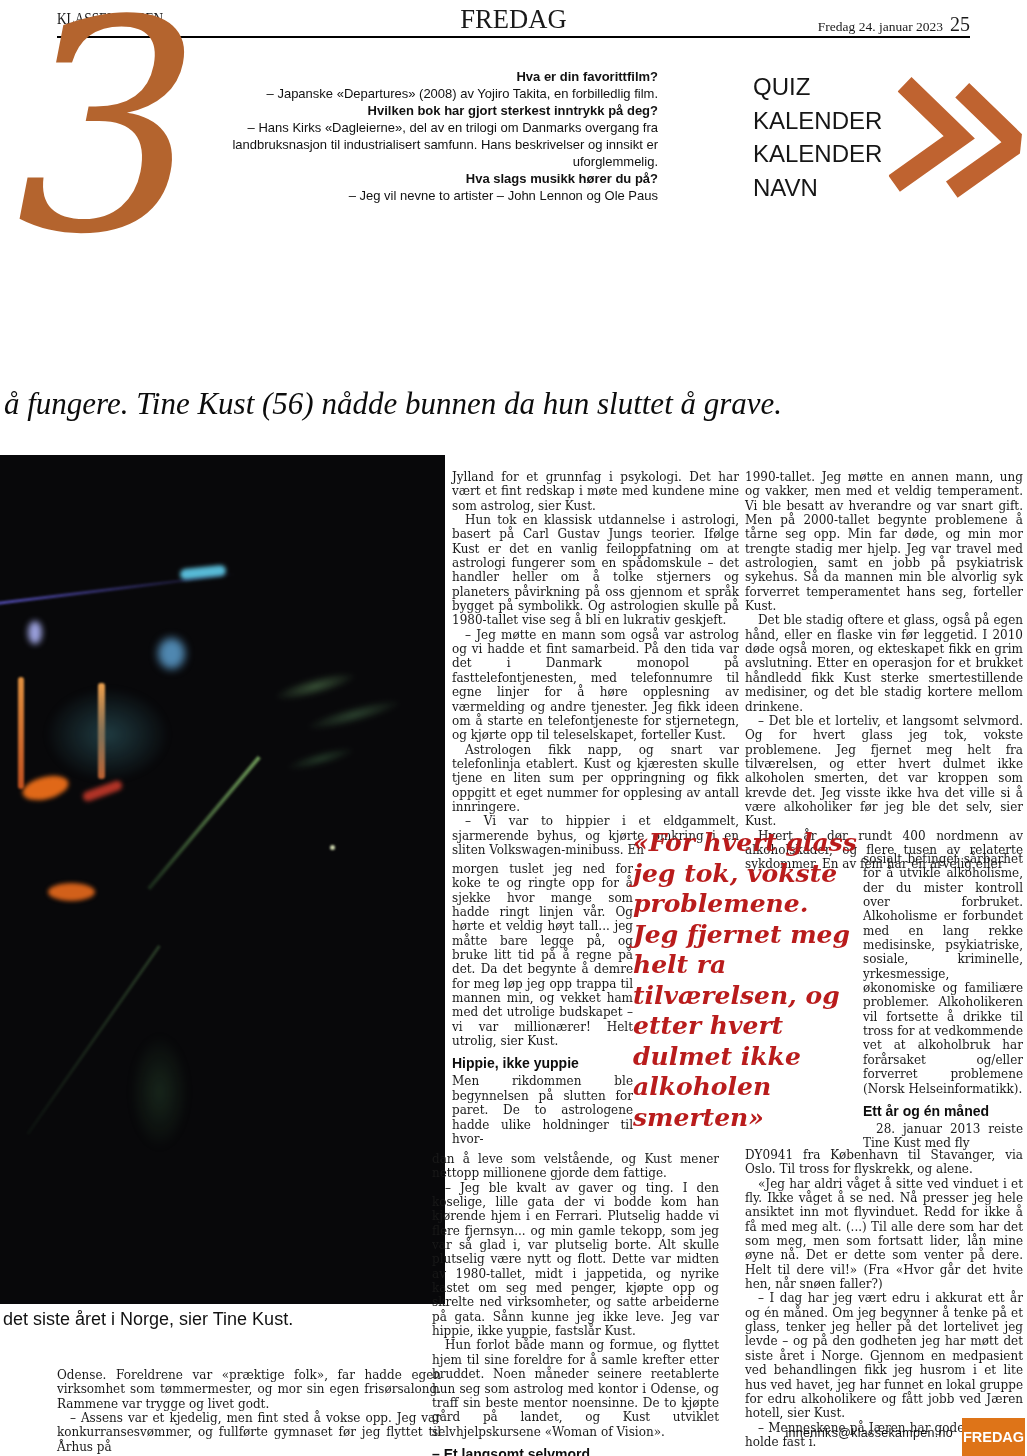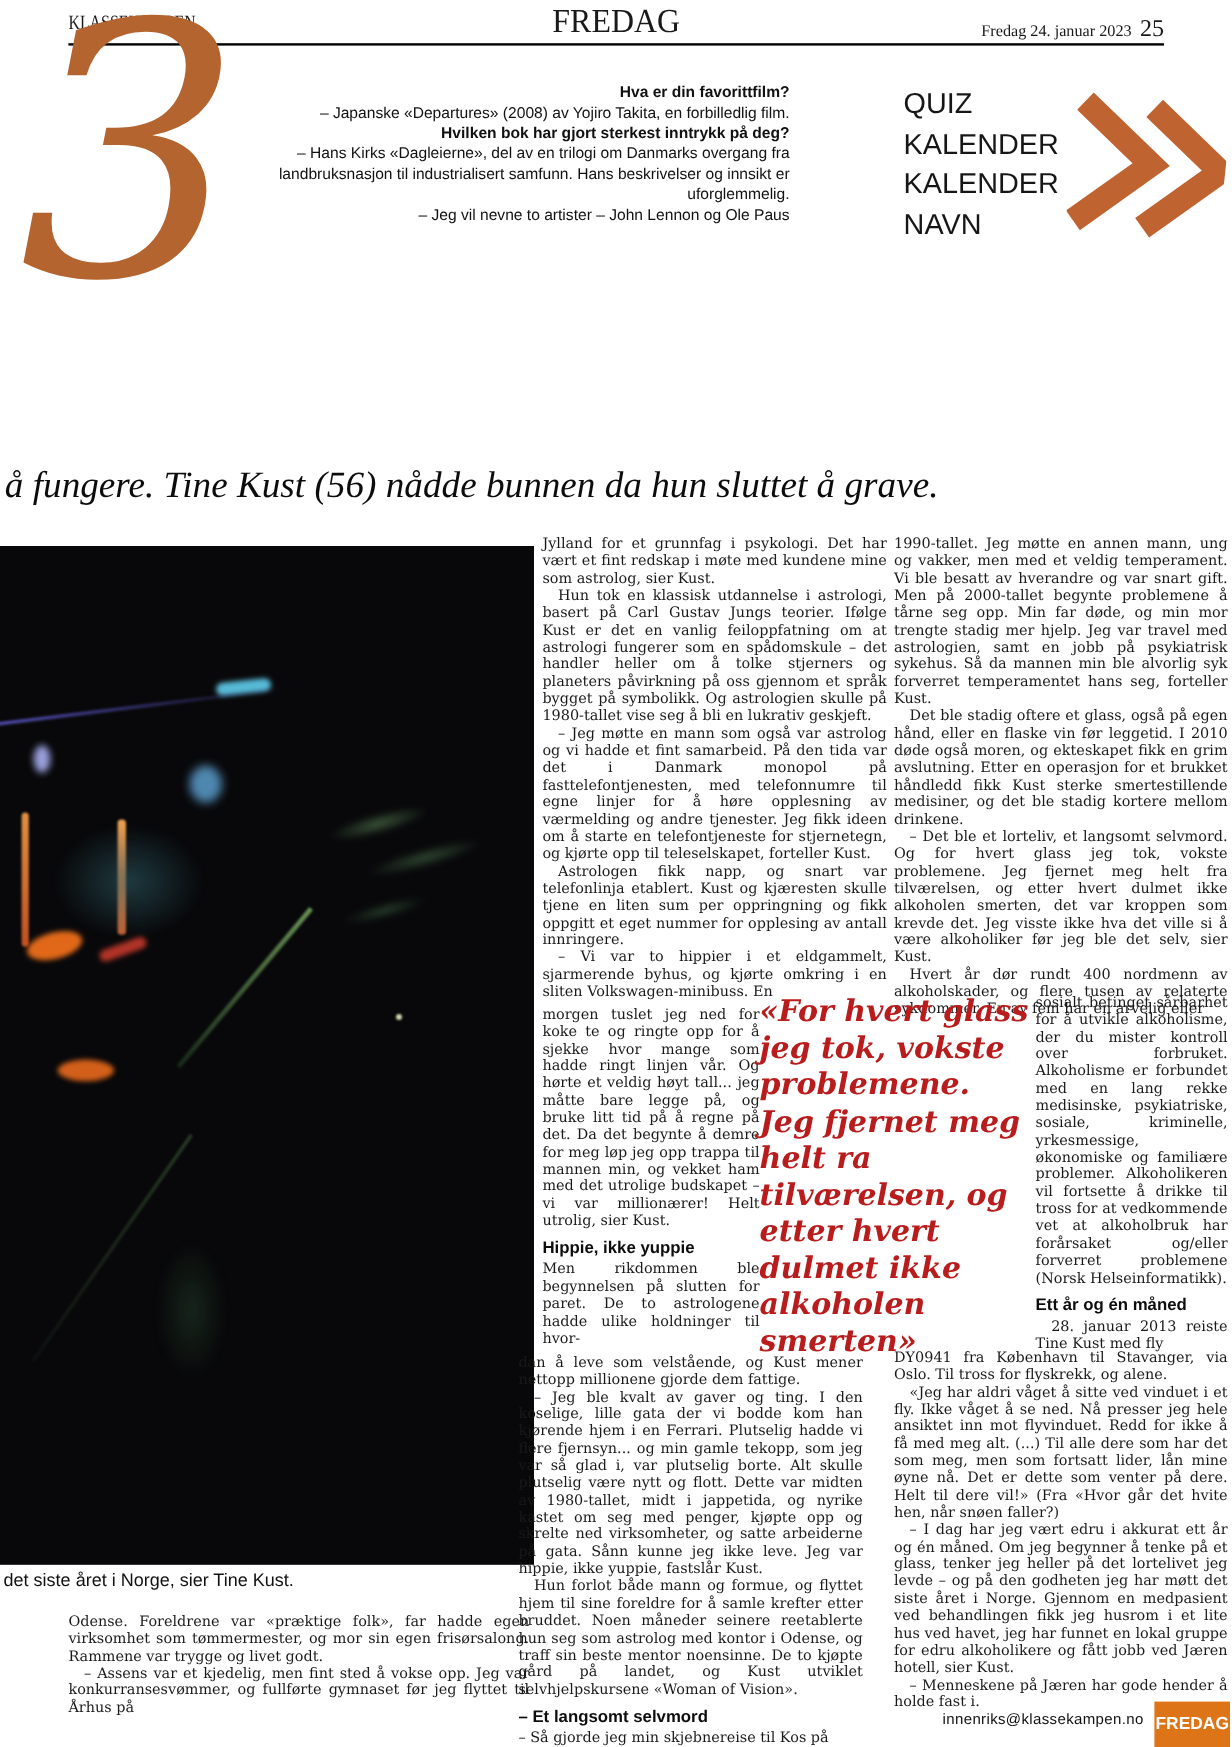--- a/index.html
+++ b/index.html
@@ -52,24 +52,24 @@
           background:linear-gradient(rgba(120,168,96,.85),rgba(60,110,60,.3));}
   .gdiag2{left:92px;top:470px;width:3px;height:230px;transform:rotate(35deg);opacity:.5;filter:blur(1px);
           background:linear-gradient(rgba(100,150,90,.7),rgba(50,95,55,.2));}
   .oblob1{left:22px;top:322px;width:47px;height:22px;background:#e06818;border-radius:50%;transform:rotate(-14deg);filter:blur(2px);}
   .rdash{left:82px;top:331px;width:41px;height:10px;background:#b03326;border-radius:5px;transform:rotate(-20deg);filter:blur(2px);}
   .oblob2{left:48px;top:428px;width:47px;height:18px;background:#d2601a;border-radius:50%;filter:blur(2px);}
   .spark{left:330px;top:390px;width:5px;height:5px;background:#cfd8b0;border-radius:50%;filter:blur(1px);}
   .glow-low{left:112px;top:552px;width:95px;height:170px;filter:blur(3px);
             background:radial-gradient(ellipse 42px 82px at 50% 50%,rgba(52,92,58,.35),transparent 70%);}
 
-  .caption{position:absolute;left:3px;top:1309px;font-family:"Liberation Sans",sans-serif;font-size:15px;color:#111;}
+  .caption{position:absolute;left:3px;top:1309px;font-family:"Liberation Sans",sans-serif;font-size:18px;color:#111;}
 
   
-  .col{position:absolute;}
+  .col{position:absolute;margin-top:24px;}
   .bodytext{font-size:12px;line-height:14.35px;}
   .bodytext p{margin:0;text-align:justify;text-indent:13px;}
   .bodytext p.noindent{text-indent:0;}
   .subhead{font-family:"Liberation Sans",sans-serif;font-weight:700;font-size:14px;line-height:16px;
            margin:7px 0 3px 0;text-align:left;color:#0d0d0d;}
   .col1a{left:452px;top:446px;width:287px;}
   .col1b{left:452px;top:838px;width:181px;}
   .col1c{left:432px;top:1128px;width:287px;}
   .col2a{left:745px;top:446px;width:278px;}
   .col2b{left:863px;top:828px;width:160px;}
@@ -98,20 +98,21 @@
   </div>
   <div class="head-rule"></div>
 
   <div class="big-number">3</div>
   <div class="kicker">
     <div class="kicker-qa">
       <div class="q">Hva er din favorittfilm?</div>
       <div class="a">– Japanske «Departures» (2008) av Yojiro Takita, en forbilledlig film.</div>
       <div class="q">Hvilken bok har gjort sterkest inntrykk på deg?</div>
       <div class="a">– Hans Kirks «Dagleierne», del av en trilogi om Danmarks overgang fra landbruksnasjon til industrialisert samfunn. Hans beskrivelser og innsikt er uforglemmelig.</div>
+      <div class="q">Hva slags musikk hører du på?</div>
       <div class="a">– Jeg vil nevne to artister – John Lennon og Ole Paus</div>
     </div>
   </div>
 
   <div class="index-menu">
     <div>QUIZ</div>
     <div>KALENDER</div>
     <div>KALENDER</div>
     <div>NAVN</div>
   </div>

